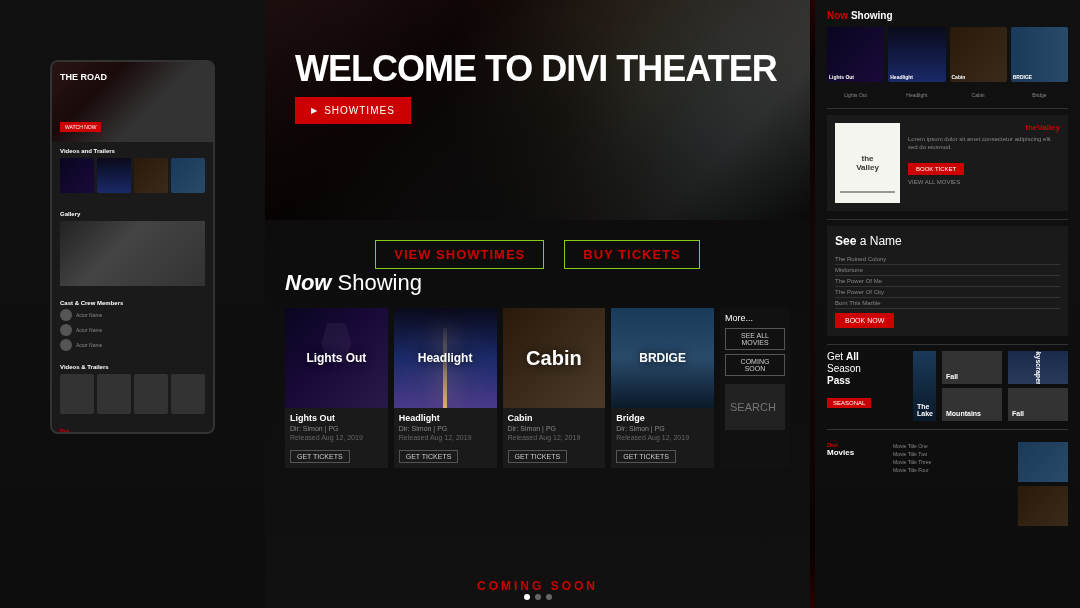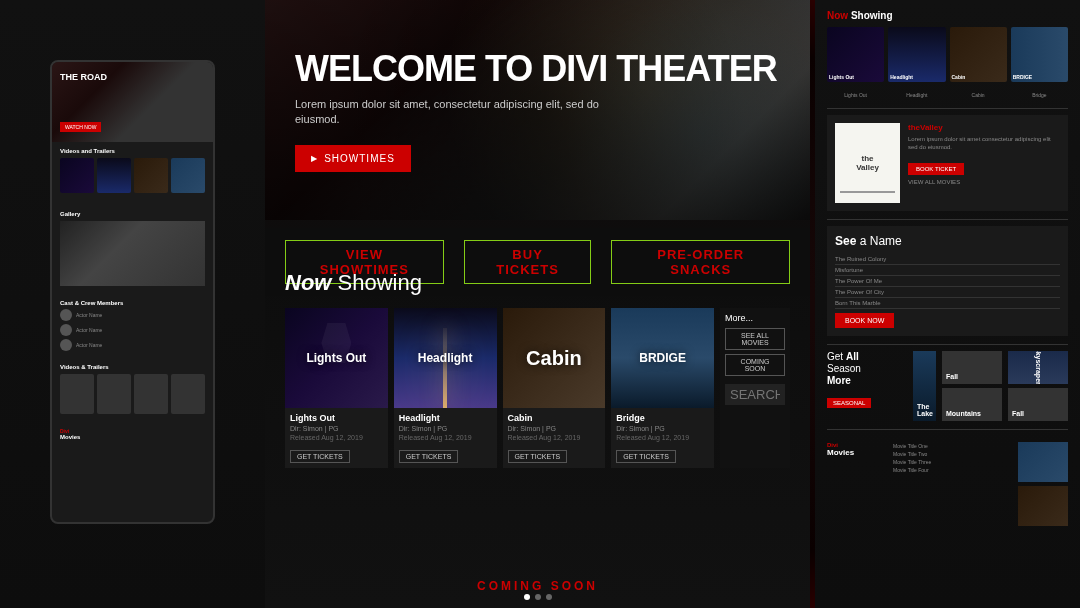--- a/index.html
+++ b/index.html
@@ -309,22 +309,22 @@
       font-size: 7px;
       cursor: pointer;
       text-transform: uppercase;
       margin-bottom: 4px;
     }
 
     .search-bar {
       background: #222;
       border: none;
       color: #888;
-      padding: 3px 5px;
-      font-size: 13px;
+      padding: 17px 5px;
+      font-size: 11px;
       width: 100%;
       margin-top: 4px;
     }
 
     
     .left-panel {
       position: absolute;
       left: 0;
       top: 0;
       width: 265px;
@@ -332,21 +332,21 @@
       background: linear-gradient(180deg, #111 0%, #0d0d0d 100%);
       z-index: 1;
       overflow: hidden;
     }
 
     .mobile-preview {
       position: absolute;
       left: 50px;
       top: 60px;
       width: 165px;
-      height: 464px;
+      height: 374px;
       background: #1a1a1a;
       border: 2px solid #333;
       border-radius: 8px;
       overflow: hidden;
     }
 
     .mobile-hero {
       width: 100%;
       height: 80px;
       background: linear-gradient(135deg, #2a1515 0%, #1a0a0a 30%, #333 60%);
@@ -576,20 +576,21 @@
 
     .valley-info {
       flex: 1;
     }
 
     .valley-info-title {
       color: #cc0000;
       font-size: 8px;
       font-weight: bold;
       margin-bottom: 3px;
+      text-align: right;
     }
 
     .valley-info-desc {
       color: #888;
       font-size: 6px;
       line-height: 1.4;
       margin-bottom: 5px;
     }
 
     .valley-btn {
@@ -886,34 +887,32 @@
 </div>
 
 <div class="center-panel">
 
   <div class="hero-bg">
     <div class="hero-overlay"></div>
   </div>
 
   <div class="hero-content">
     <div class="hero-title">WELCOME TO DIVI THEATER</div>
-    <p class="hero-subtitle">Lorem ipsum dolor sit amet, consectetur adipiscing elit, sed do eiusmod.</p>
     <button class="btn-showtimes">SHOWTIMES</button>
   </div>
 
   <div class="slider-dots">
     <div class="dot active"></div>
     <div class="dot"></div>
     <div class="dot"></div>
   </div>
 
   <div class="action-row">
     <button class="action-btn">VIEW SHOWTIMES</button>
     <button class="action-btn">BUY TICKETS</button>
-    <button class="action-btn">PRE-ORDER SNACKS</button>
   </div>
 
   <div class="now-showing-section">
     <div class="section-title">
       <strong>Now</strong> <span>Showing</span>
     </div>
 
     <div class="movies-row">
 
       <div class="movie-card">
@@ -1043,21 +1042,21 @@
       </div>
     </div>
 
     <hr class="hr">
 
     <div class="season-pass-section">
       <div class="season-pass-info">
         <div class="season-pass-title">
           <span>Get </span><strong>All</strong><br>
           <span>Season</span><br>
-          <strong>More</strong>
+          <strong>Pass</strong>
         </div>
         <div class="season-pass-badge">SEASONAL</div>
       </div>
 
       <div class="season-movie-thumb thumb-lake">
         <div class="season-thumb-text">The Lake</div>
       </div>
 
       <div class="small-thumbs-col">
         <div class="small-thumb thumb-fall">

